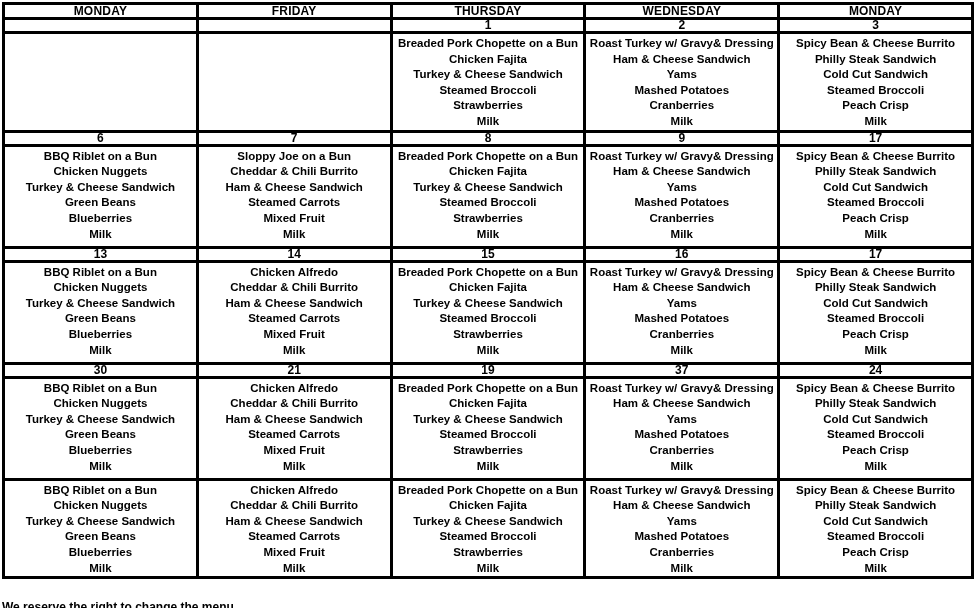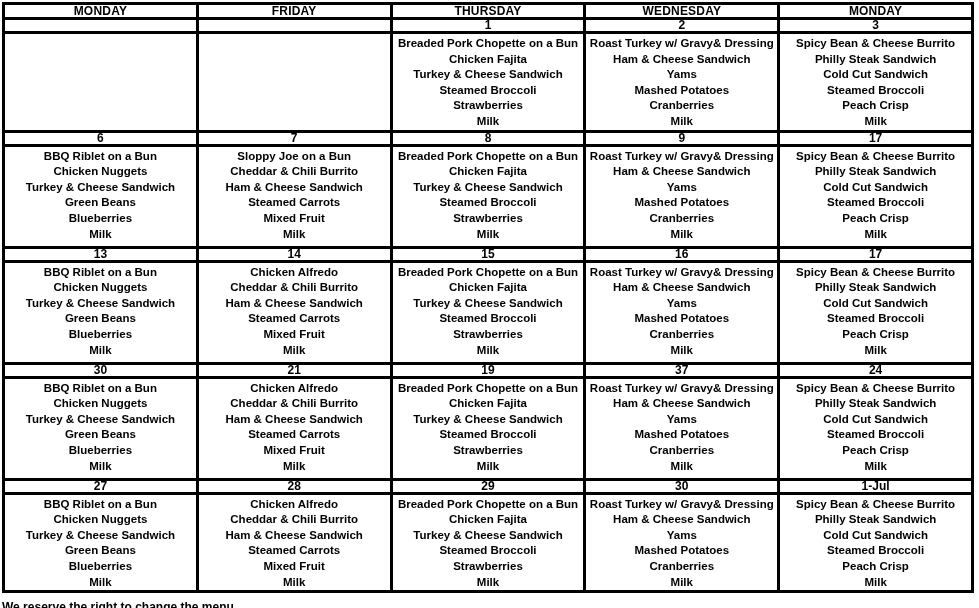--- a/index.html
+++ b/index.html
@@ -259,27 +259,20 @@
           </td>
           <td>
             <div class="menu-item">Spicy Bean &amp; Cheese Burrito</div>
             <div class="menu-item">Philly Steak Sandwich</div>
             <div class="menu-item">Cold Cut Sandwich</div>
             <div class="menu-item">Steamed Broccoli</div>
             <div class="menu-item">Peach Crisp</div>
             <div class="menu-item">Milk</div>
           </td>
         </tr>
-        <tr class="date-row week-4">
-          <td>27</td>
-          <td>28</td>
-          <td>29</td>
-          <td>30</td>
-          <td>1-Jul</td>
-        </tr>
         <tr class="menu-row week-4">
           <td>
             <div class="menu-item">BBQ Riblet on a Bun</div>
             <div class="menu-item">Chicken Nuggets</div>
             <div class="menu-item">Turkey &amp; Cheese Sandwich</div>
             <div class="menu-item">Green Beans</div>
             <div class="menu-item">Blueberries</div>
             <div class="menu-item">Milk</div>
           </td>
           <td>

